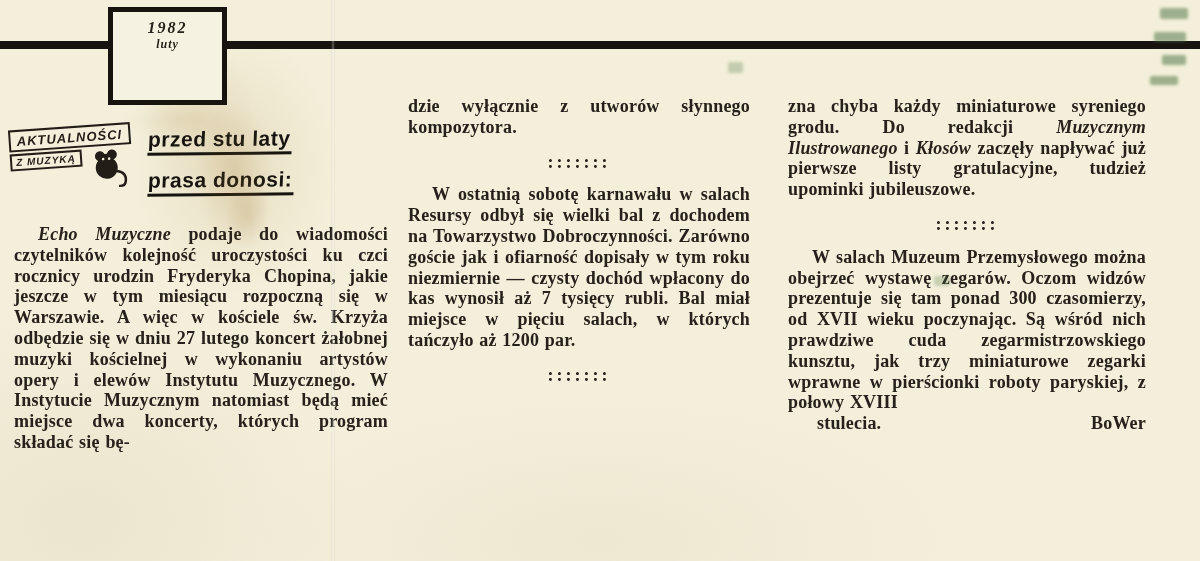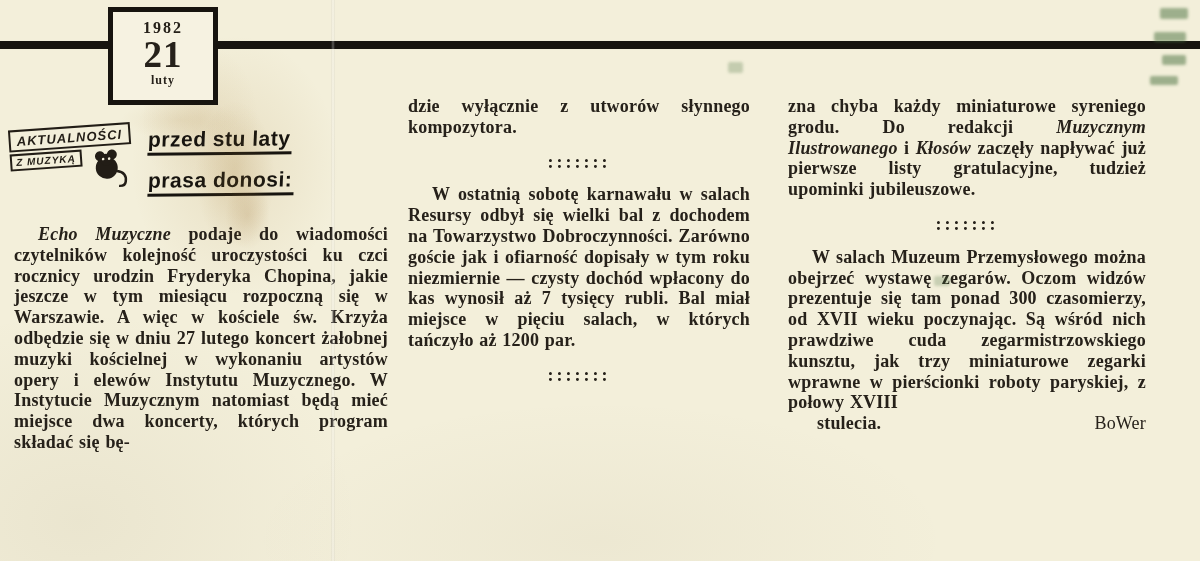--- a/index.html
+++ b/index.html
@@ -14,26 +14,27 @@
       #f3efda;
     font-family:"Liberation Serif", serif;
     color:#26211a;
     overflow:hidden;
   }
   .top-rule {
     position:absolute; left:0; top:41px; width:1200px; height:8px;
     background:#17140f;
   }
   .date-box {
-    position:absolute; left:108px; top:7px; width:110px; height:98px;
+    position:absolute; left:108px; top:7px; width:119px; height:98px;
     box-sizing:border-box;
     background:#f6f2e1;
     border:5px solid #17140f;
     text-align:center;
     font-weight:bold;
+    font-style:italic;
   }
   .date-year { font-size:16px; margin-top:7px; letter-spacing:2px; }
   .date-day  { font-size:37px; line-height:36px; letter-spacing:1px; }
   .date-month{ font-size:12px; letter-spacing:1px; }
 
   .stamp {
     position:absolute; left:10px; top:126px; width:130px;
     transform:rotate(-4deg);
     font-family:"Liberation Sans", sans-serif;
     color:#221d16;
@@ -86,21 +87,21 @@
     text-align:center;
     letter-spacing:3px;
     font-weight:bold;
     font-size:18px;
     margin:14px 0 12px;
   }
   .col1 { left:14px;  top:224px; width:374px; }
   .col2 { left:408px; top:96px;  width:342px; }
   .col3 { left:788px; top:96px;  width:358px; }
   .sig-line { display:flex; justify-content:space-between;margin-left:29px; }
-  .sig { font-weight:normal; }
+  .sig { font-weight:bold; }
 
   .crease {
     position:absolute; left:331px; top:0; width:4px; height:561px;
     background:linear-gradient(to right, rgba(0,0,0,0.05), rgba(255,255,255,0.3), rgba(0,0,0,0.05));
     pointer-events:none;
   }
   .ghost {
     position:absolute;
     background:rgba(72,112,62,0.5);
     filter:blur(1.6px);
@@ -124,21 +125,20 @@
 </style>
 </head>
 <body>
 
 <div class="page">
 
   <div class="top-rule"></div>
 
   <div class="date-box">
     <div class="date-year">1982</div>
-    <div class="date-day">21</div>
     <div class="date-month">luty</div>
   </div>
 
   <div class="stamp">
     <div class="stamp-line1">AKTUALNOŚCI</div>
     <div class="stamp-row2">
       <div class="stamp-line2">Z MUZYKĄ</div>
       <svg class="stamp-graphic" width="42" height="44" viewBox="0 0 42 44">
         <circle cx="20" cy="24" r="11" fill="#221d16"></circle>
         <circle cx="14" cy="12" r="5" fill="#221d16"></circle>

